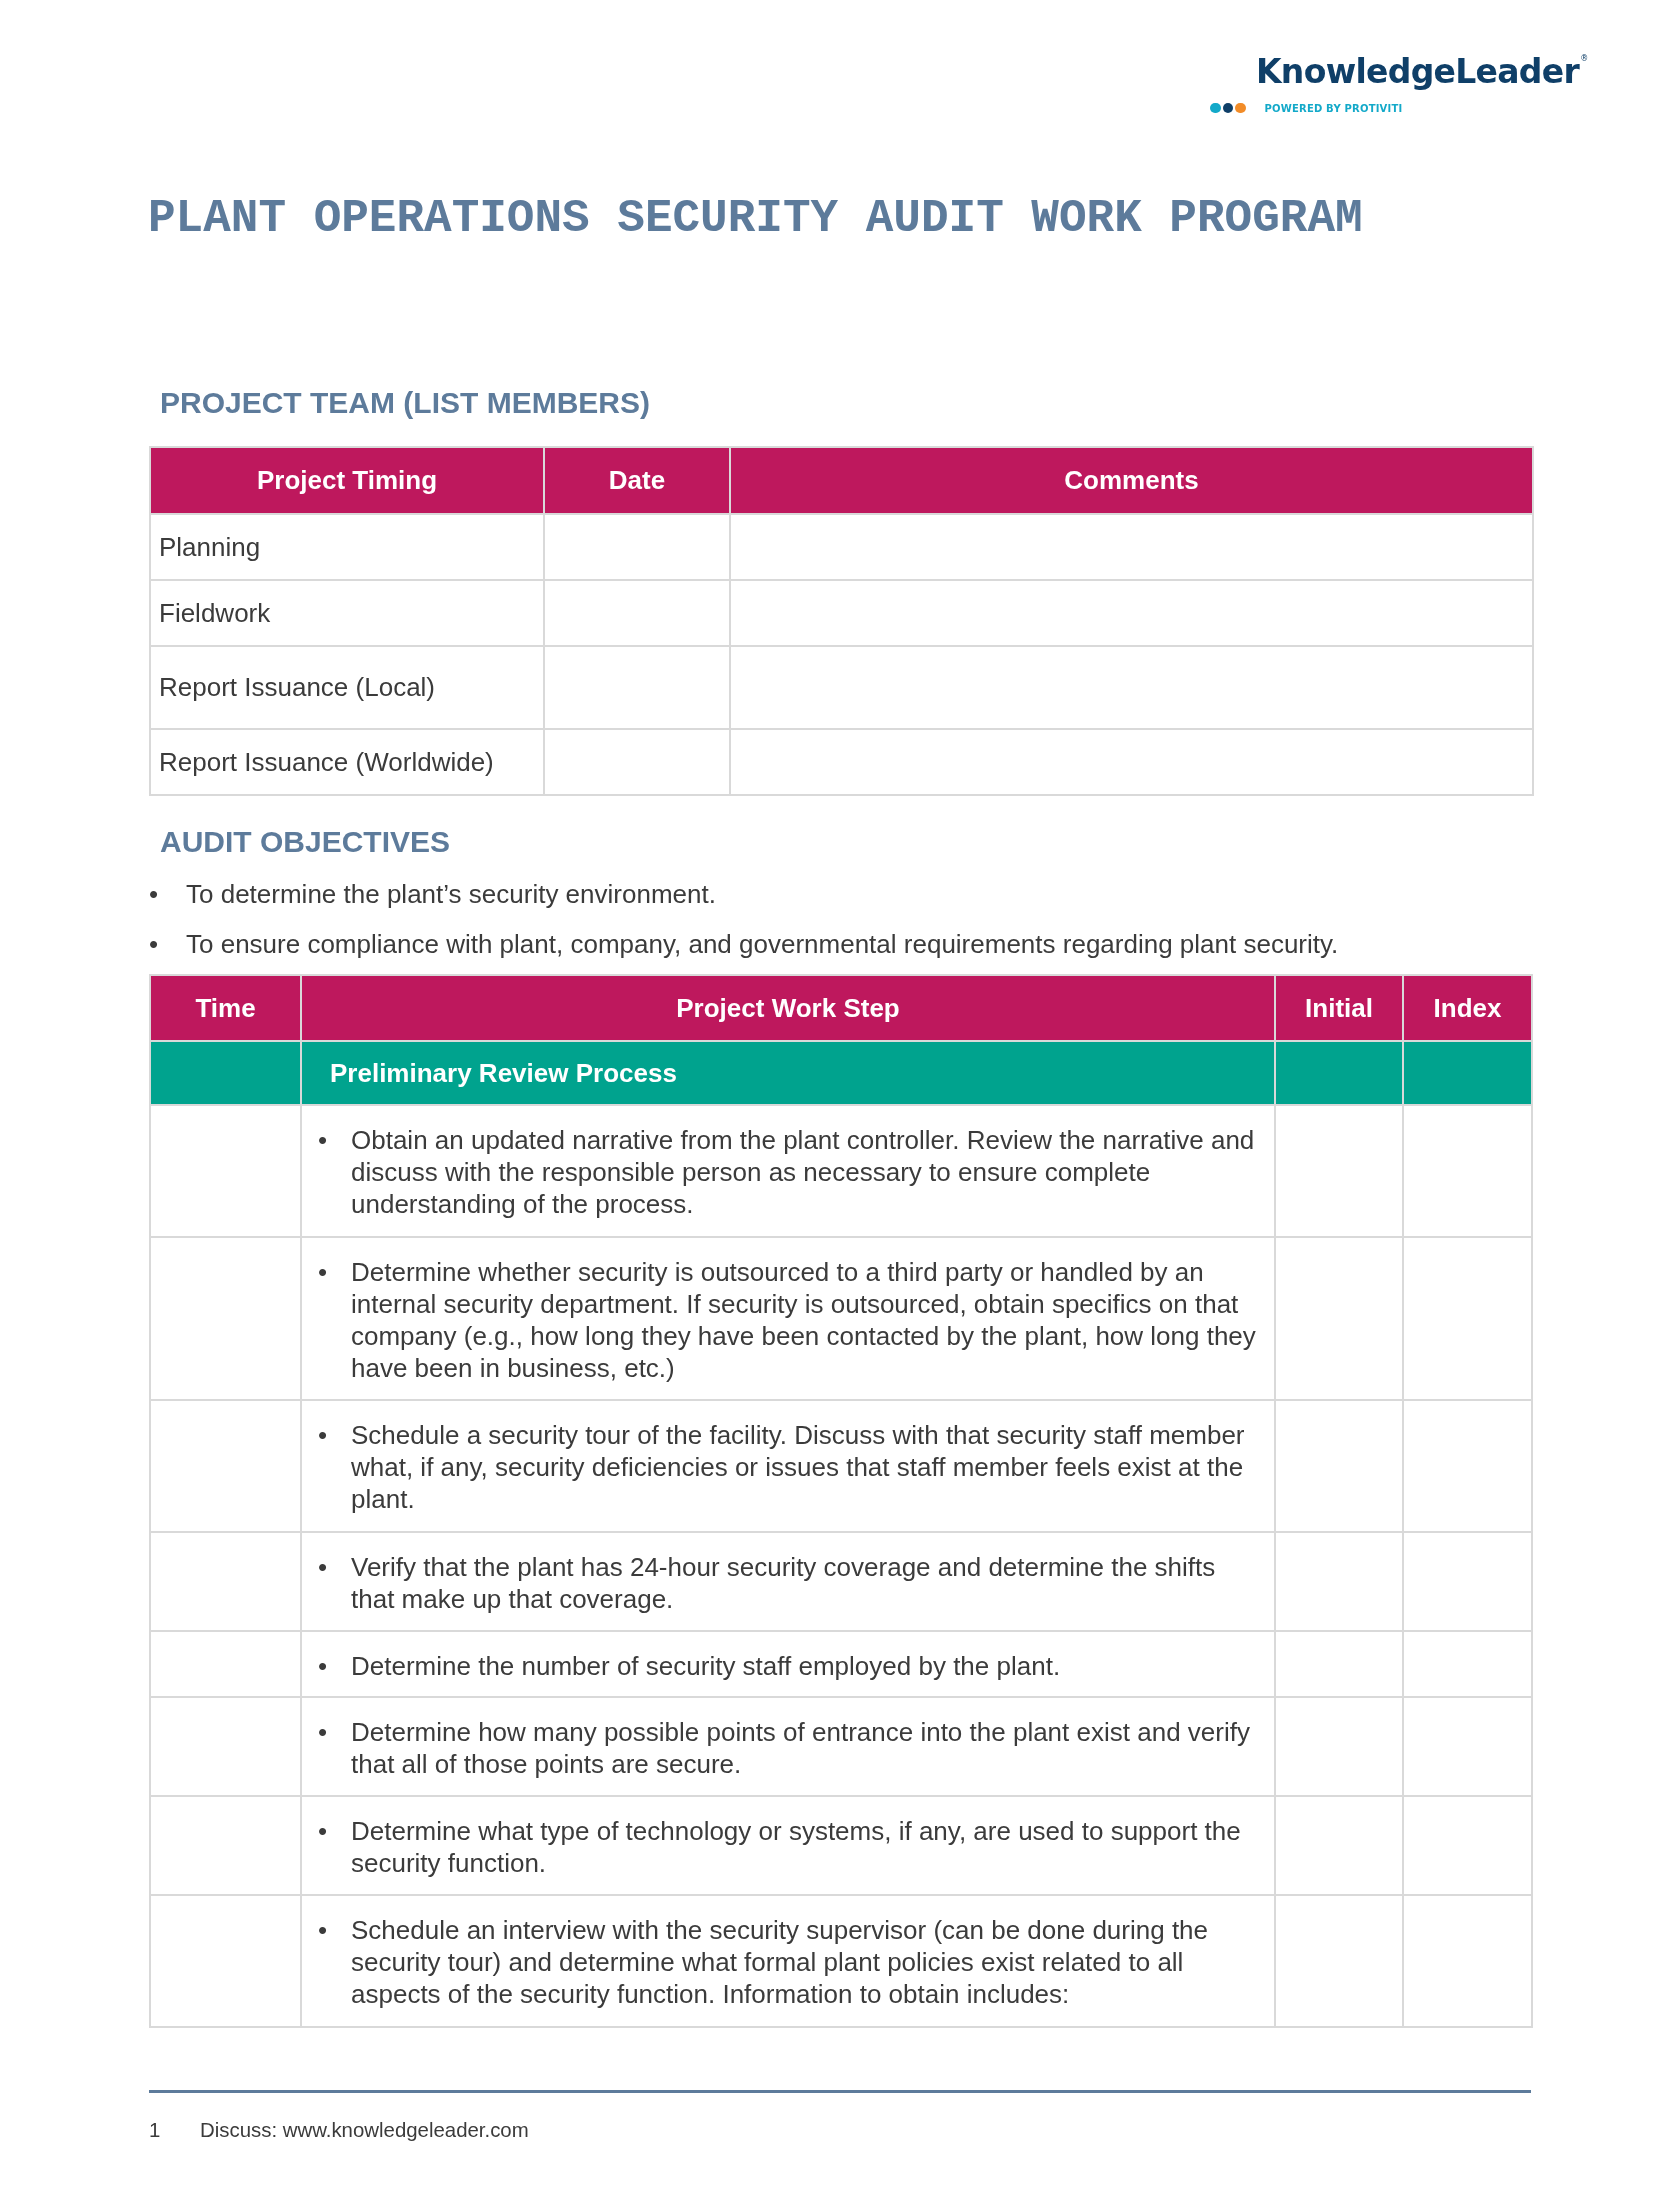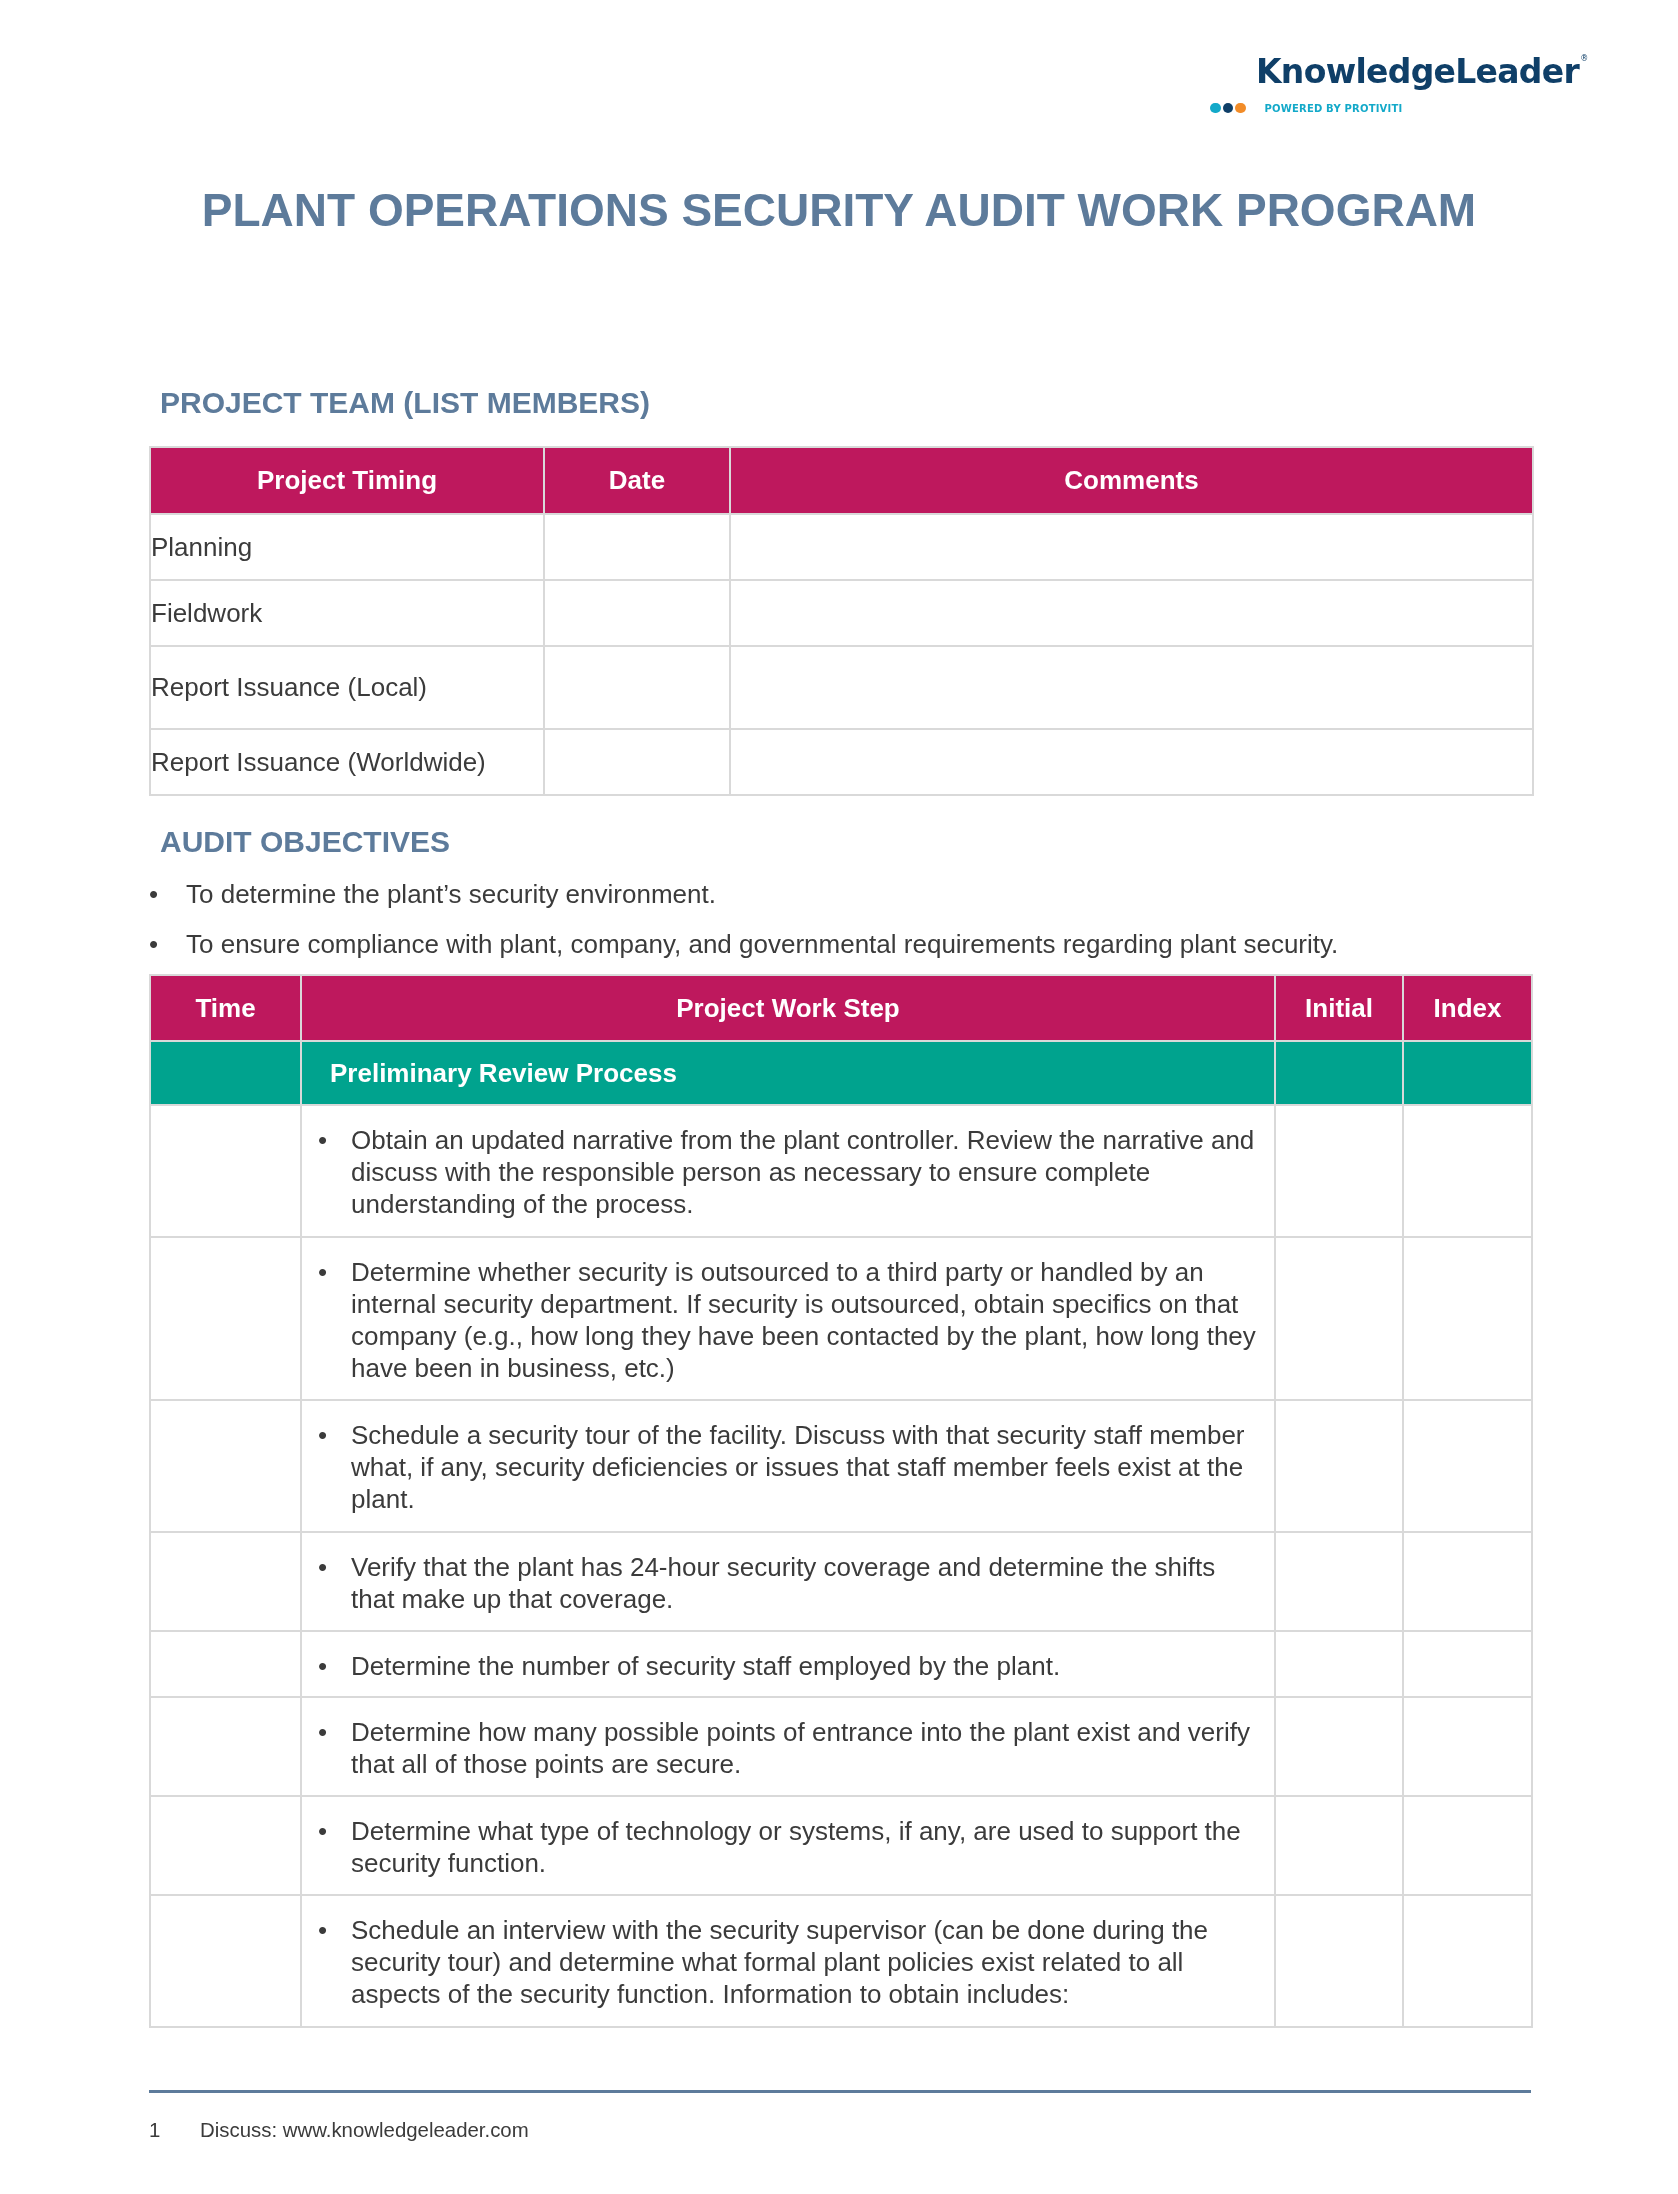--- a/index.html
+++ b/index.html
@@ -13,37 +13,37 @@
     color: #0f3f68; letter-spacing: -0.7px; line-height: 1; margin-left: 46px;
   }
   .logo-word sup { font-size: 8px; font-weight: normal; vertical-align: top; margin-left: 1.3px; }
   .logo-sub { display: flex; align-items: center; margin-top: 14.5px; }
   .dot { width: 10.5px; height: 10.5px; border-radius: 50%; display: inline-block; margin-right: 2px; }
   .logo-powered {
     font-family: "DejaVu Sans", sans-serif; font-weight: bold; font-size: 10px;
     color: #13a9c9; margin-left: 17px; letter-spacing: 0.2px;
   }
   .title {
-    position: absolute; left: 148px; width: 1382px; top: 183px;
-    text-align: center; font-weight: bold; font-size: 46px; line-height: 55px;
-    color: #5d7b9b; margin: 0;
+    position: absolute; left: 148px; width: 1382px; top: 192px;
+    text-align: left; font-weight: bold; font-size: 46px; line-height: 55px;
+    color: #5d7b9b; margin: 0; font-family: Liberation Mono, monospace;
   }
   .h2 {
     position: absolute; left: 160px; font-weight: bold; font-size: 30px;
     color: #5d7b9b; margin: 0; line-height: 1;
   }
   table { border-collapse: collapse; position: absolute; table-layout: fixed; }
   td, th { border: 2.6px solid #d9d9d9; padding: 0; }
   th {
     background: #be185d; color: #ffffff; font-weight: bold; font-size: 26px;
     text-align: center; vertical-align: middle;
   }
   td { font-size: 26px; color: #3b3b3b; vertical-align: middle; }
   .t1 { left: 149px; top: 446px; width: 1382px; }
-  .t1 td.lbl { padding-left: 0; }
+  .t1 td.lbl { padding-left: 8px; }
   .t2 { left: 149px; top: 974px; width: 1382px; }
   .teal td { background: #00a38e; color: #ffffff; font-weight: bold; }
   .teal td.sect { padding-left: 28px; }
   .step { vertical-align: top; padding: 18.4px 13px 0 16px; }
   .step-inner { display: flex; line-height: 32px; }
   .bullet { width: 33px; flex: 0 0 33px; }
   .objectives { position: absolute; left: 149px; top: 878px; margin: 0; padding: 0; list-style: none; }
   .objectives li { display: flex; font-size: 26px; line-height: 32px; margin-bottom: 18px; color: #3b3b3b; }
   .objectives .bullet { width: 37px; flex: 0 0 37px; }
   .footer-rule { position: absolute; left: 149px; top: 2090px; width: 1382px; height: 3.3px; background: #5d7b9b; }

